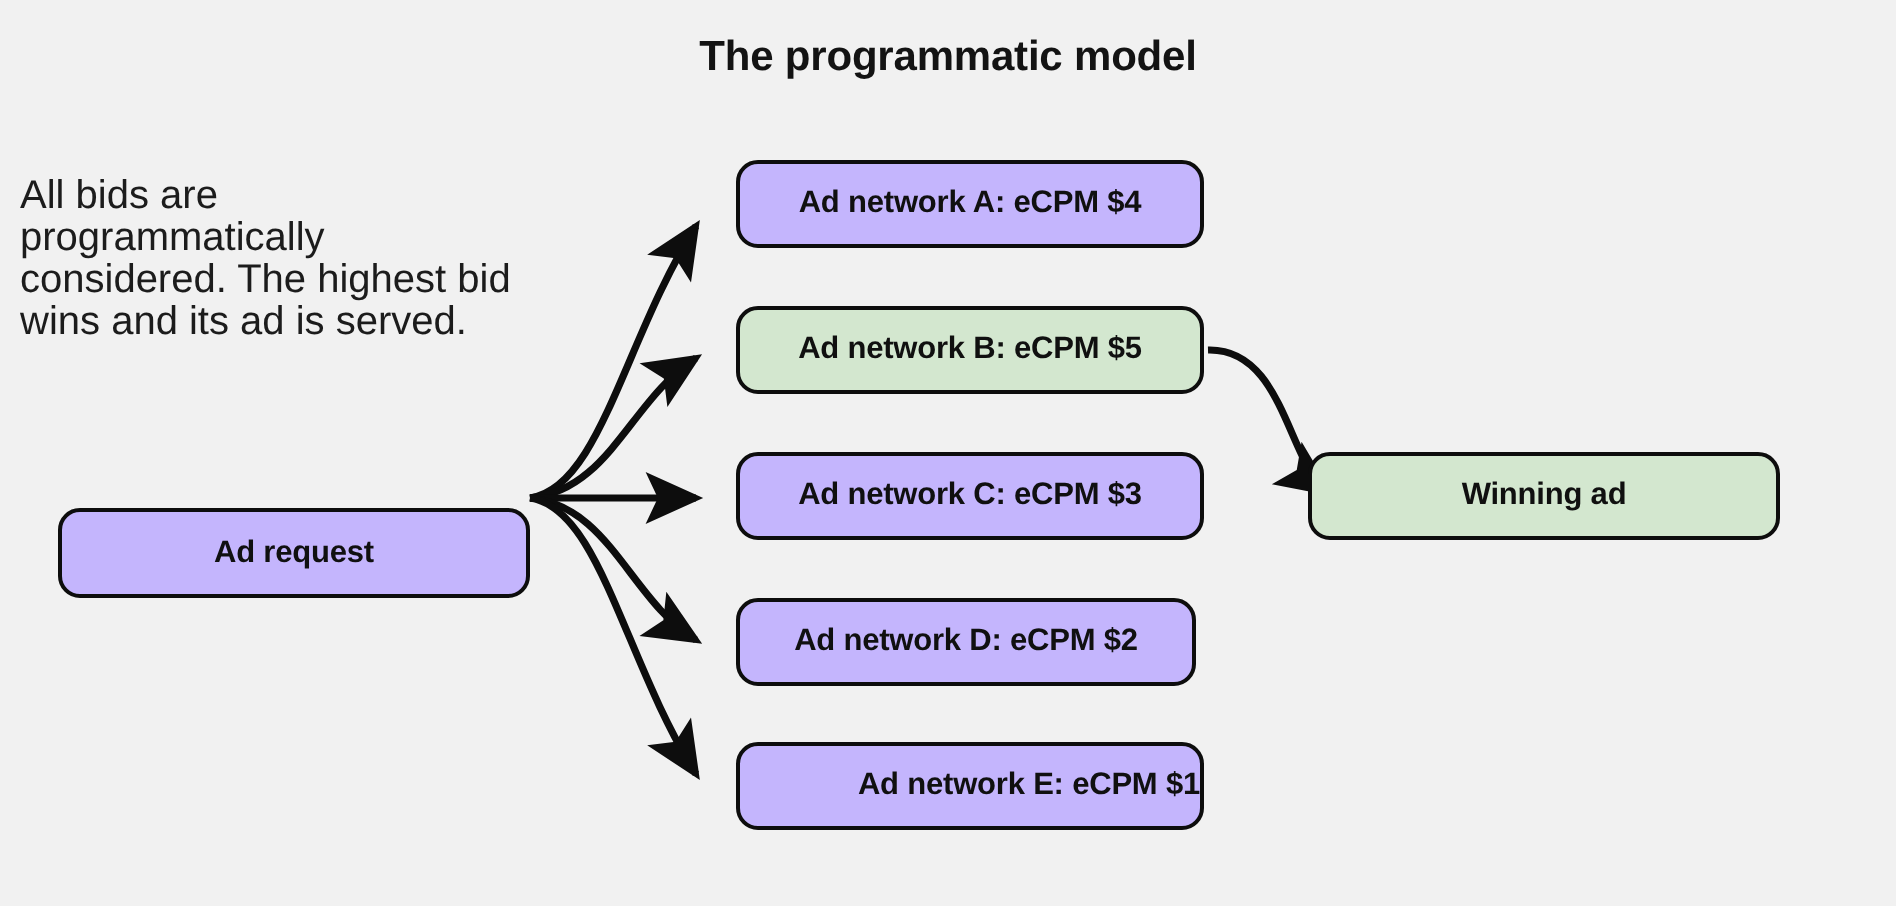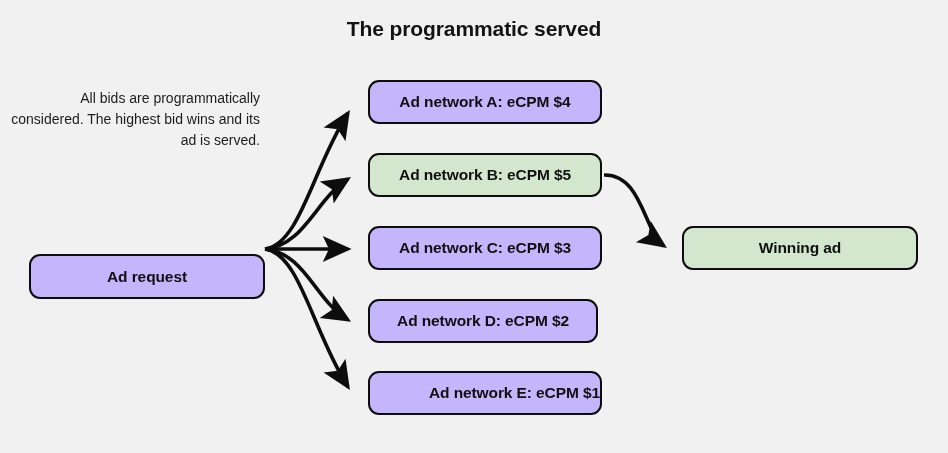--- a/index.html
+++ b/index.html
@@ -38,22 +38,22 @@
     color: #131313;
     letter-spacing: -0.1px;
   }
   .title span { display: inline-block; }
 
   .caption {
     position: absolute;
     left: 10px;
     top: 88px;
     width: 250px;
-    text-align: right;
-    font-size: 14px;
+    text-align: left;
+    font-size: 20px;
     line-height: 21px;
     color: #1c1c1c;
   }
 
   .node {
     position: absolute;
     box-sizing: border-box;
     border: 2px solid #0d0d0d;
     border-radius: 11px;
     display: flex;
@@ -68,29 +68,29 @@
   .node.green {
     background: #d3e7cf;
   }
 
   #node-request { left: 29px;  top: 226px; width: 236px; height: 45px; margin-top: 28px; }
   #node-net-a   { left: 368px; top: 80px;  width: 234px; height: 44px; }
   #node-net-b   { left: 368px; top: 153px; width: 234px; height: 44px; }
   #node-net-c   { left: 368px; top: 226px; width: 234px; height: 44px; }
   #node-net-d   { left: 368px; top: 299px; width: 230px; height: 44px; }
   #node-net-e   { left: 368px; top: 371px; width: 234px; height: 44px; justify-content: flex-end; }
-  #node-winner  { left: 682px; top: 226px; width: 236px; height: 44px; }
+  #node-winner  { left: 654px; top: 226px; width: 236px; height: 44px; }
 </style>
 </head>
 <body>
 
 <div id="stage">
 
   <div class="title">
-    <span>The programmatic served</span>
+    <span>The programmatic model</span>
   </div>
 
   <div class="caption">All bids are programmatically considered. The highest bid wins and its ad is served.</div>
 
   <svg id="wires" viewBox="0 0 948 453">
     <defs>
       <marker id="ah" markerWidth="9" markerHeight="9" refX="7.4" refY="4.5" orient="auto" markerUnits="strokeWidth">
         <path d="M0.4,0.9 L8.4,4.5 L0.4,8.1 L2.1,4.5 Z" fill="#0d0d0d"></path>
       </marker>
     </defs>

